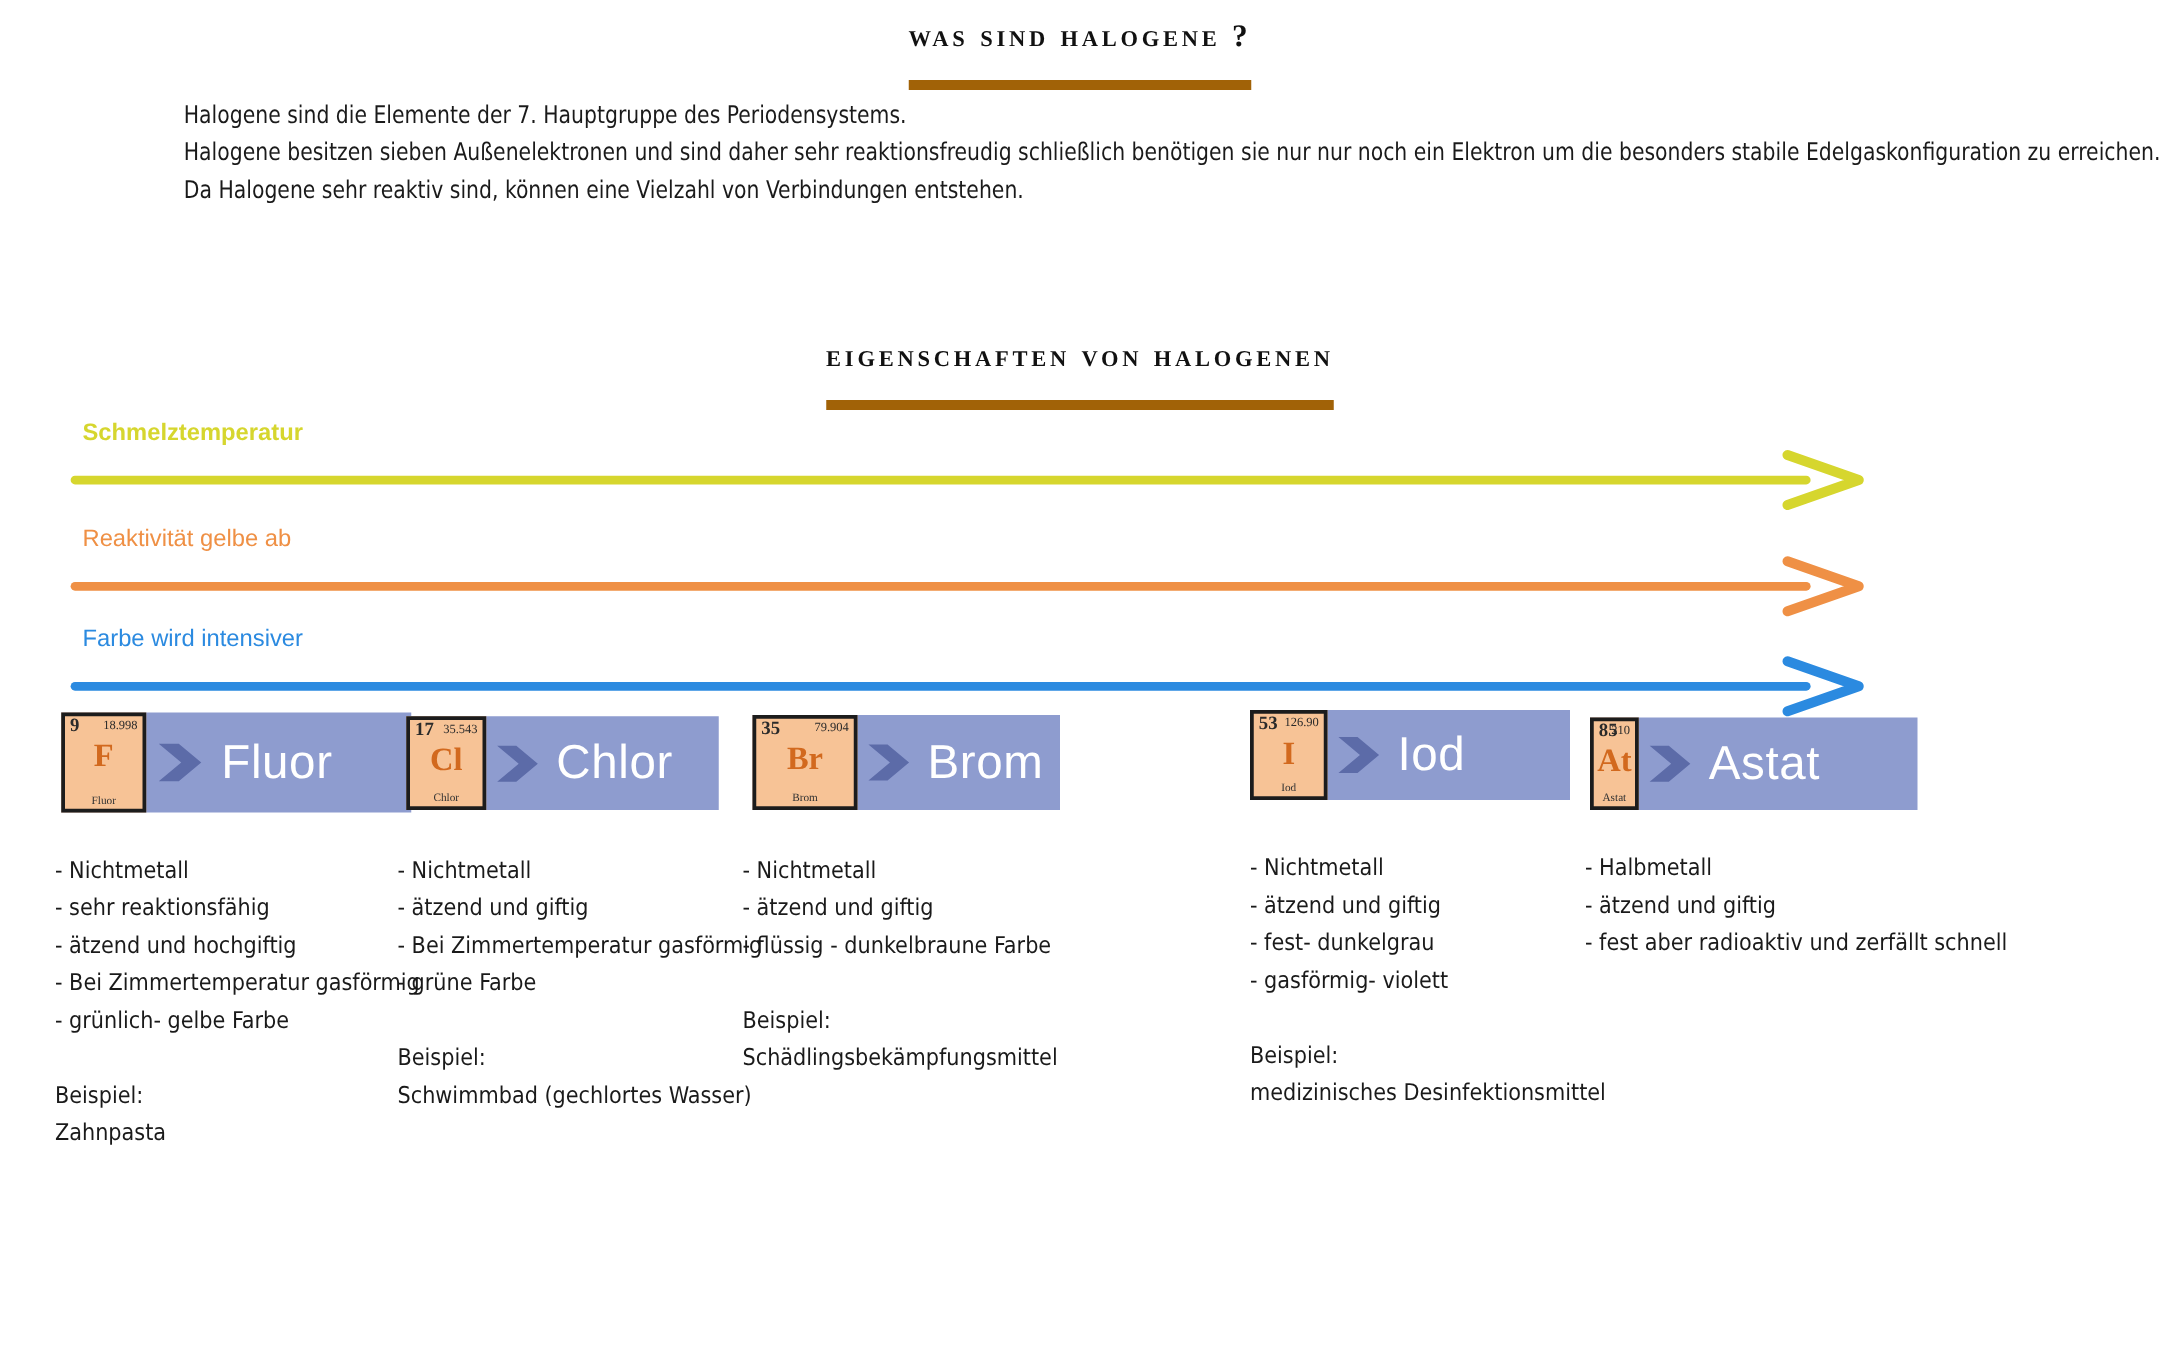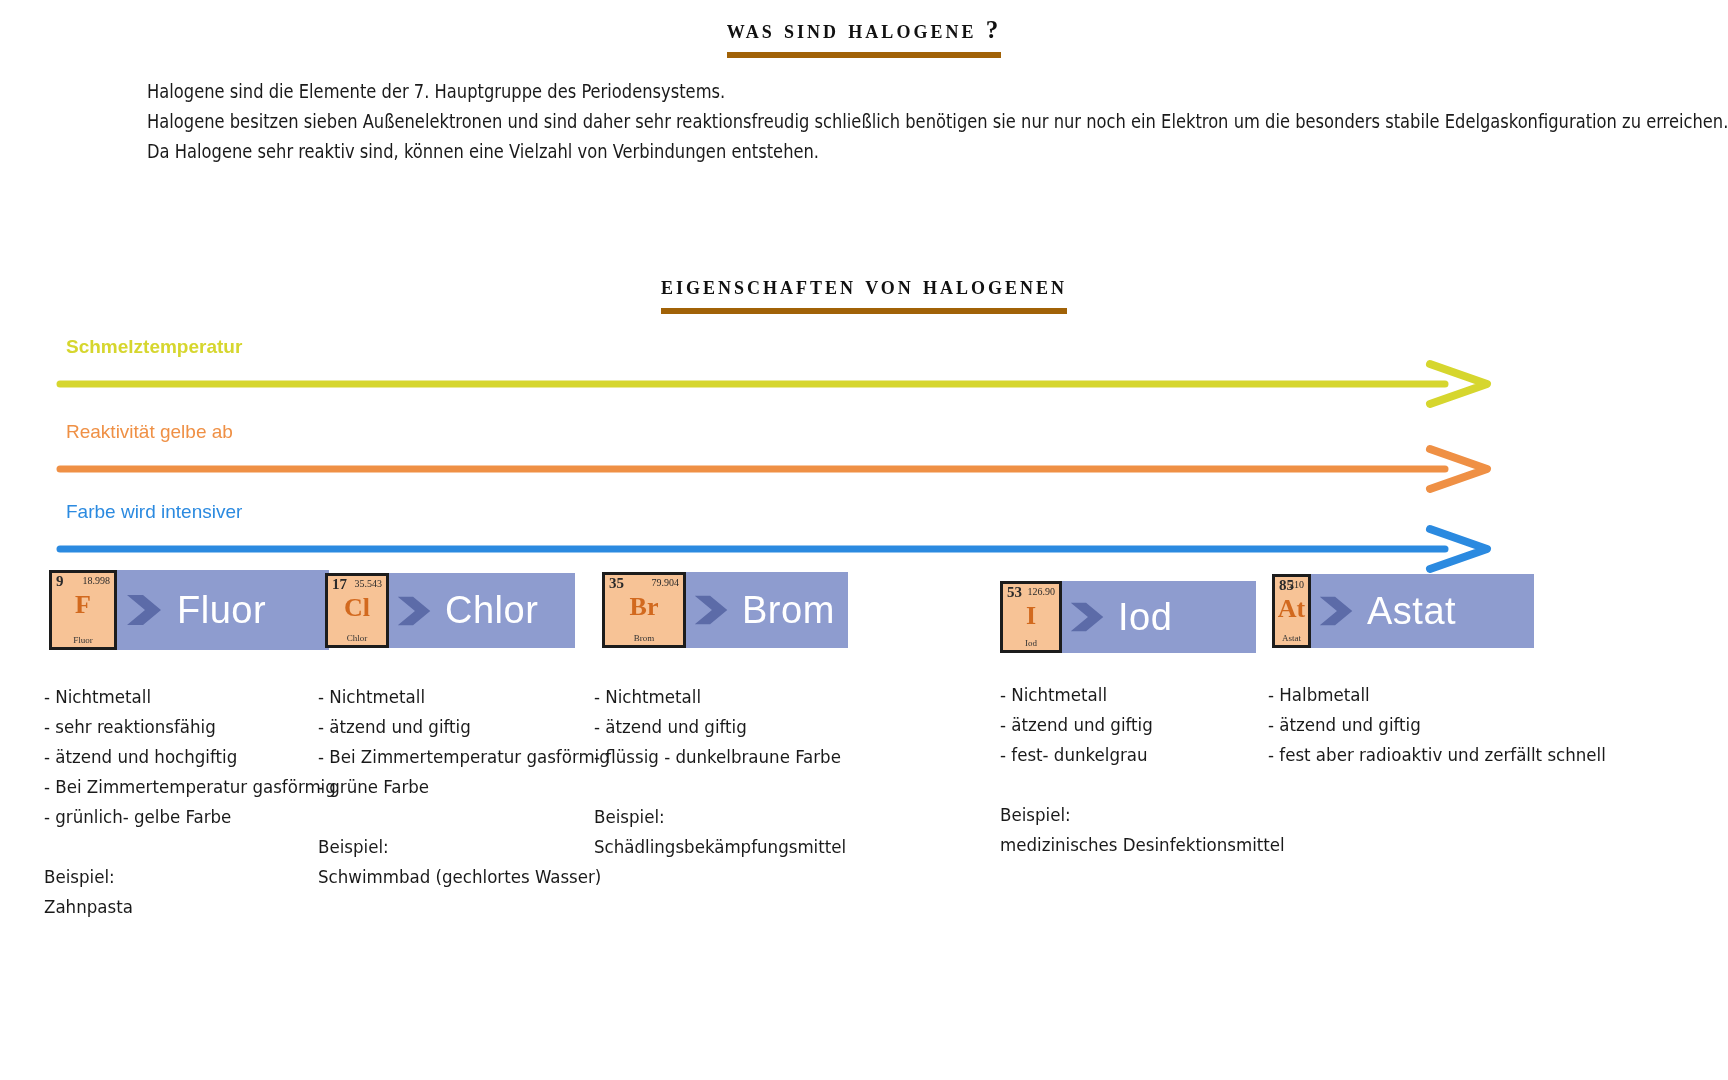--- a/index.html
+++ b/index.html
@@ -21,22 +21,22 @@
     width: 100%;
     text-align: center;
     font-family: "Liberation Serif", "DejaVu Serif", serif;
     font-weight: bold;
     color: #111111;
     letter-spacing: 0.12em;
     font-variant: small-caps;
     text-transform: lowercase;
   }
   .heading span.u {
-    border-bottom: 6px solid #a16207;
-    padding-bottom: 8px;
+    border-bottom: 8px solid #a16207;
+    padding-bottom: 20px;
     display: inline-block;
   }
   #heading-main {
     top: 16px;
     font-size: 25px;
   }
   #heading-props {
     top: 272px;
     font-size: 25px;
   }
@@ -216,21 +216,21 @@
       <span class="pt-name">Brom</span>
     </div>
     <div class="chev" style="width:50px;">
       <svg width="44" height="44" viewBox="0 0 46 46">
           <polygon points="6,8 24,23 6,38 22,38 40,23 22,8" fill="#5c6ba8"></polygon>
         </svg>
     </div>
     <div class="tile-name">Brom</div>
   </div>
 
-  <div class="tile" style="left:1000px; top:21px; width:256px; height:72px;">
+  <div class="tile" style="left:1000px; top:8px; width:256px; height:72px;">
     <div class="pt-cell" style="width:62px;">
       <span class="pt-num">53</span>
       <span class="pt-mass">126.90</span>
       <span class="pt-sym">I</span>
       <span class="pt-name">Iod</span>
     </div>
     <div class="chev" style="width:50px;">
       <svg width="44" height="44" viewBox="0 0 46 46">
           <polygon points="6,8 24,23 6,38 22,38 40,23 22,8" fill="#5c6ba8"></polygon>
         </svg>
@@ -292,20 +292,21 @@
     <div>Beispiel:</div>
     <div>Schädlingsbekämpfungsmittel</div>
   </div>
 </div>
 
 <div class="col" style="left:1000px; top:680px;">
   <div class="bullets">
     <div>- Nichtmetall</div>
     <div>- ätzend und giftig</div>
     <div>- fest- dunkelgrau</div>
+    <div>- gasförmig- violett</div>
   </div>
   <div class="example">
     <div>Beispiel:</div>
     <div>medizinisches Desinfektionsmittel</div>
   </div>
 </div>
 
 <div class="col" style="left:1268px; top:680px;">
   <div class="bullets">
     <div>- Halbmetall</div>

